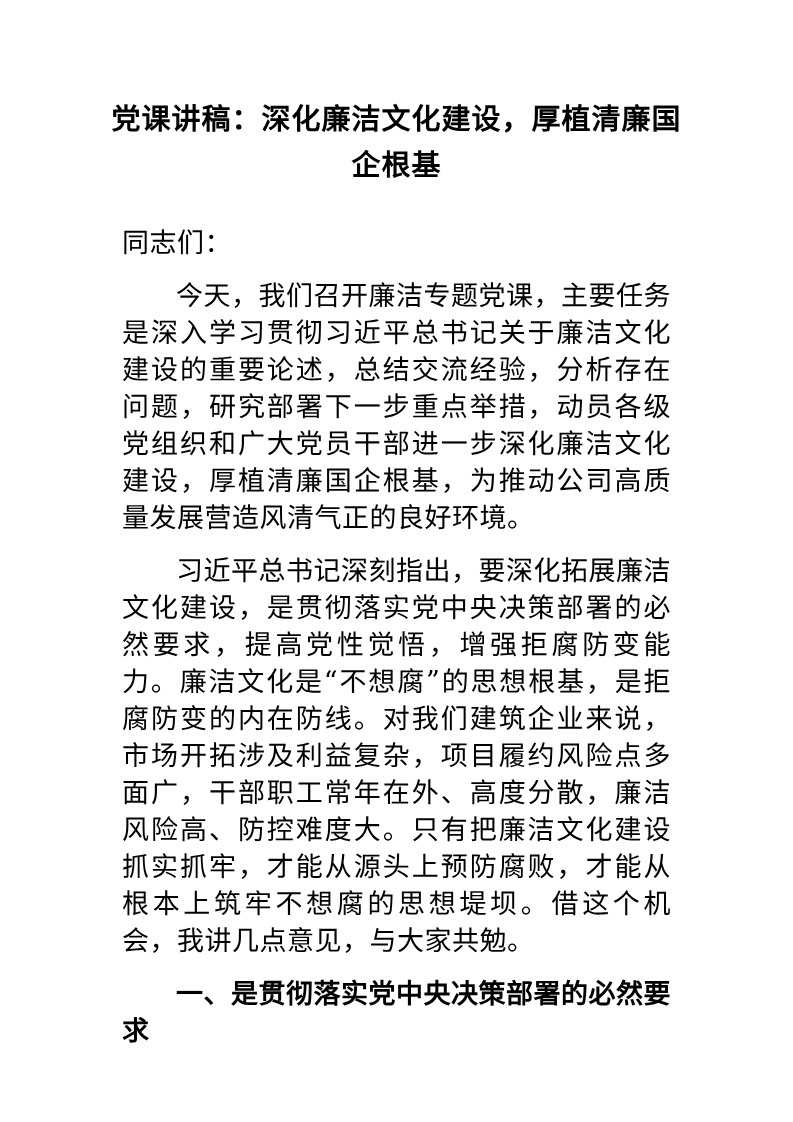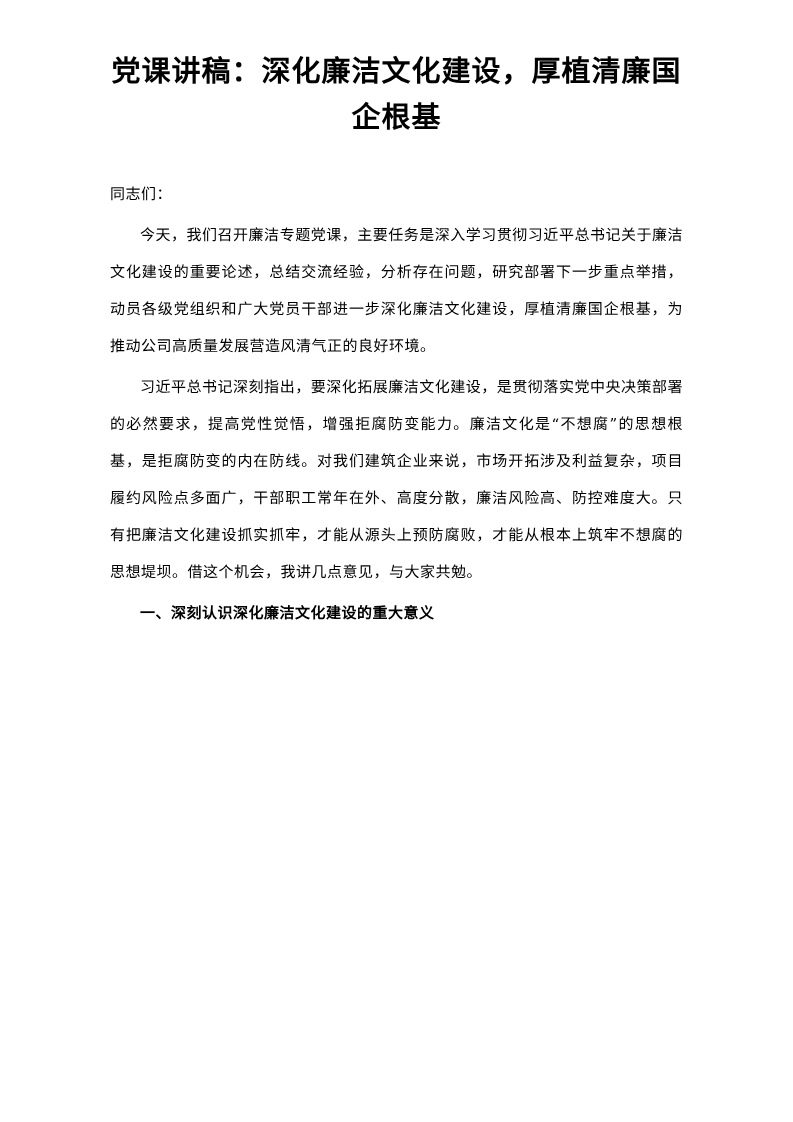--- a/index.html
+++ b/index.html
@@ -11,36 +11,36 @@
     height: 1122px;
     background: #ffffff;
     color: #000000;
     font-family: "DejaVu Serif", "Liberation Serif", serif;
     overflow: hidden;
   }
   .page {
     box-sizing: border-box;
     width: 793px;
     height: 1122px;
-    padding: 48px 106px 0 106px;
+    padding: 96px 106px 0 106px;
     background: #ffffff;
     overflow: hidden;
   }
   .doc-title {
     font-size: 29px;
     line-height: 46px;
     font-weight: 700;
     text-align: center;
     letter-spacing: 1px;
     margin: 0 0 36px 0;
   }
   .para {
-    font-size: 15px;
+    font-size: 27px;
     line-height: 37px;
-    margin: 4px;
+    margin: 16px;
     text-align: justify;
     text-justify: inter-ideograph;
     letter-spacing: 0.5px;
   }
   .para.indent {
     text-indent: 2em;
   }
   .para.heading {
     font-weight: 700;
     text-indent: 2em;
@@ -52,16 +52,16 @@
 
 <div class="page">
   <h1 class="doc-title">党课讲稿：深化廉洁文化建设，厚植清廉国企根基</h1>
 
   <p class="para">同志们：</p>
 
   <p class="para indent">今天，我们召开廉洁专题党课，主要任务是深入学习贯彻习近平总书记关于廉洁文化建设的重要论述，总结交流经验，分析存在问题，研究部署下一步重点举措，动员各级党组织和广大党员干部进一步深化廉洁文化建设，厚植清廉国企根基，为推动公司高质量发展营造风清气正的良好环境。</p>
 
   <p class="para indent">习近平总书记深刻指出，要深化拓展廉洁文化建设，是贯彻落实党中央决策部署的必然要求，提高党性觉悟，增强拒腐防变能力。廉洁文化是“不想腐”的思想根基，是拒腐防变的内在防线。对我们建筑企业来说，市场开拓涉及利益复杂，项目履约风险点多面广，干部职工常年在外、高度分散，廉洁风险高、防控难度大。只有把廉洁文化建设抓实抓牢，才能从源头上预防腐败，才能从根本上筑牢不想腐的思想堤坝。借这个机会，我讲几点意见，与大家共勉。</p>
 
-  <p class="para heading">一、深刻认识深化廉洁文化建设的重大意义</p>
+  <p class="para heading">一、是贯彻落实党中央决策部署的必然要求</p>
 
 
 </div>
 
 </body></html>

